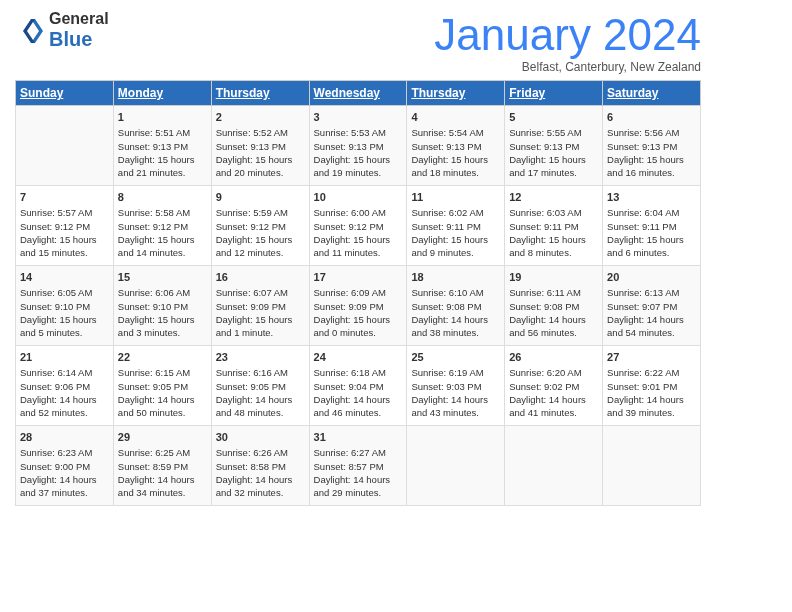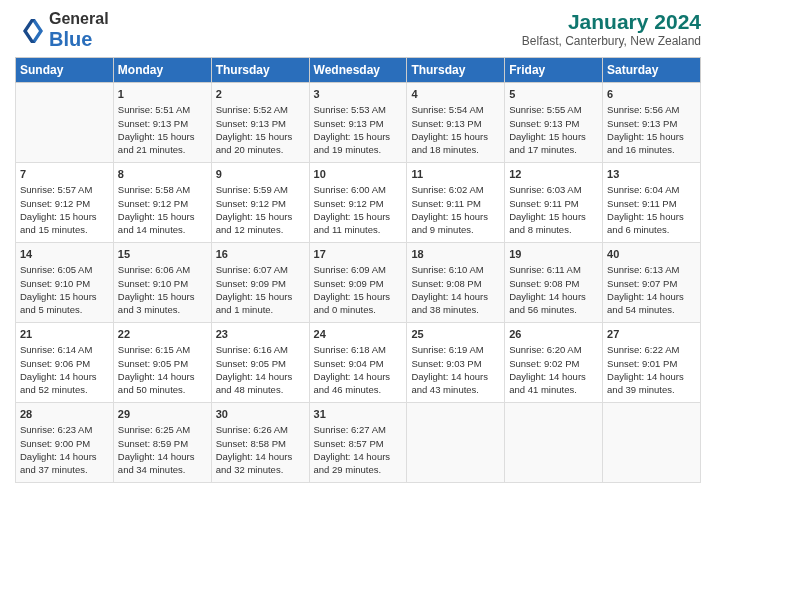--- a/index.html
+++ b/index.html
@@ -17,41 +17,42 @@
     .header {
       display: flex;
       align-items: flex-start;
       justify-content: space-between;
       margin-bottom: 6px;
     }
     .title-block {
       text-align: right;
     }
     .title-month {
-      font-size: 21px;
-      color: #0f766e;
-      font-weight: bold;
+      font-size: 44px;
+      color: #3b82f6;
+      font-weight: normal;
     }
     .title-location {
       font-size: 12px;
       color: #555;
     }
     table {
       width: 100%;
       border-collapse: collapse;
       font-size: 10px;
     }
     thead tr th {
       background-color: #2a6ebb;
       color: #fff;
       padding: 5px 4px;
       text-align: left;
       font-size: 12px;
       font-weight: bold;
       border: 1px solid #ccc;
+      text-decoration: underline;
     }
     tbody tr td {
       vertical-align: top;
       padding: 4px 4px;
       border: 1px solid #ddd;
       height: 80px;
       color: #333;
       font-size: 9.5px;
       line-height: 1.4;
       background: #fff;
@@ -242,21 +243,21 @@
             <div>and 38 minutes.</div>
           </td>
           <td>
             <span class="day-number">19</span>
             <div>Sunrise: 6:11 AM</div>
             <div>Sunset: 9:08 PM</div>
             <div>Daylight: 14 hours</div>
             <div>and 56 minutes.</div>
           </td>
           <td>
-            <span class="day-number">40</span>
+            <span class="day-number">20</span>
             <div>Sunrise: 6:13 AM</div>
             <div>Sunset: 9:07 PM</div>
             <div>Daylight: 14 hours</div>
             <div>and 54 minutes.</div>
           </td>
         </tr>
         <tr>
           <td>
             <span class="day-number">21</span>
             <div>Sunrise: 6:14 AM</div>

